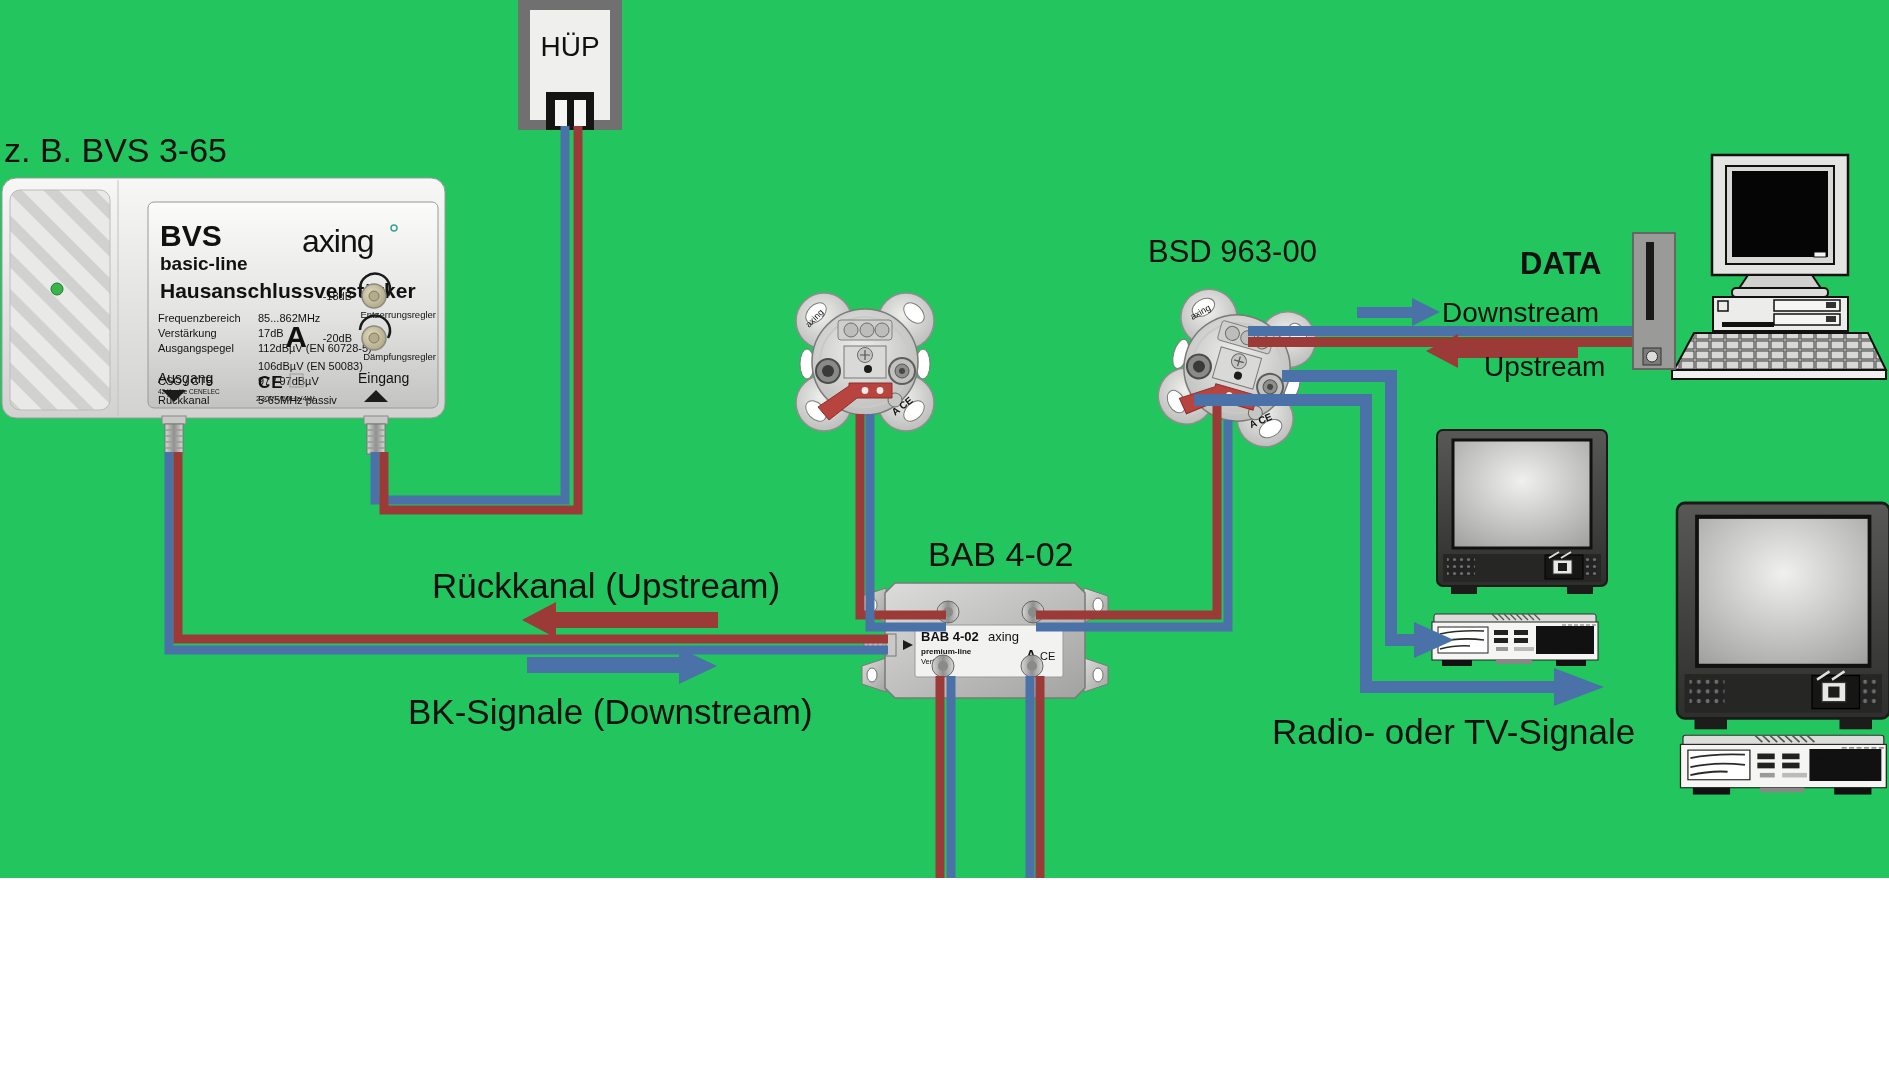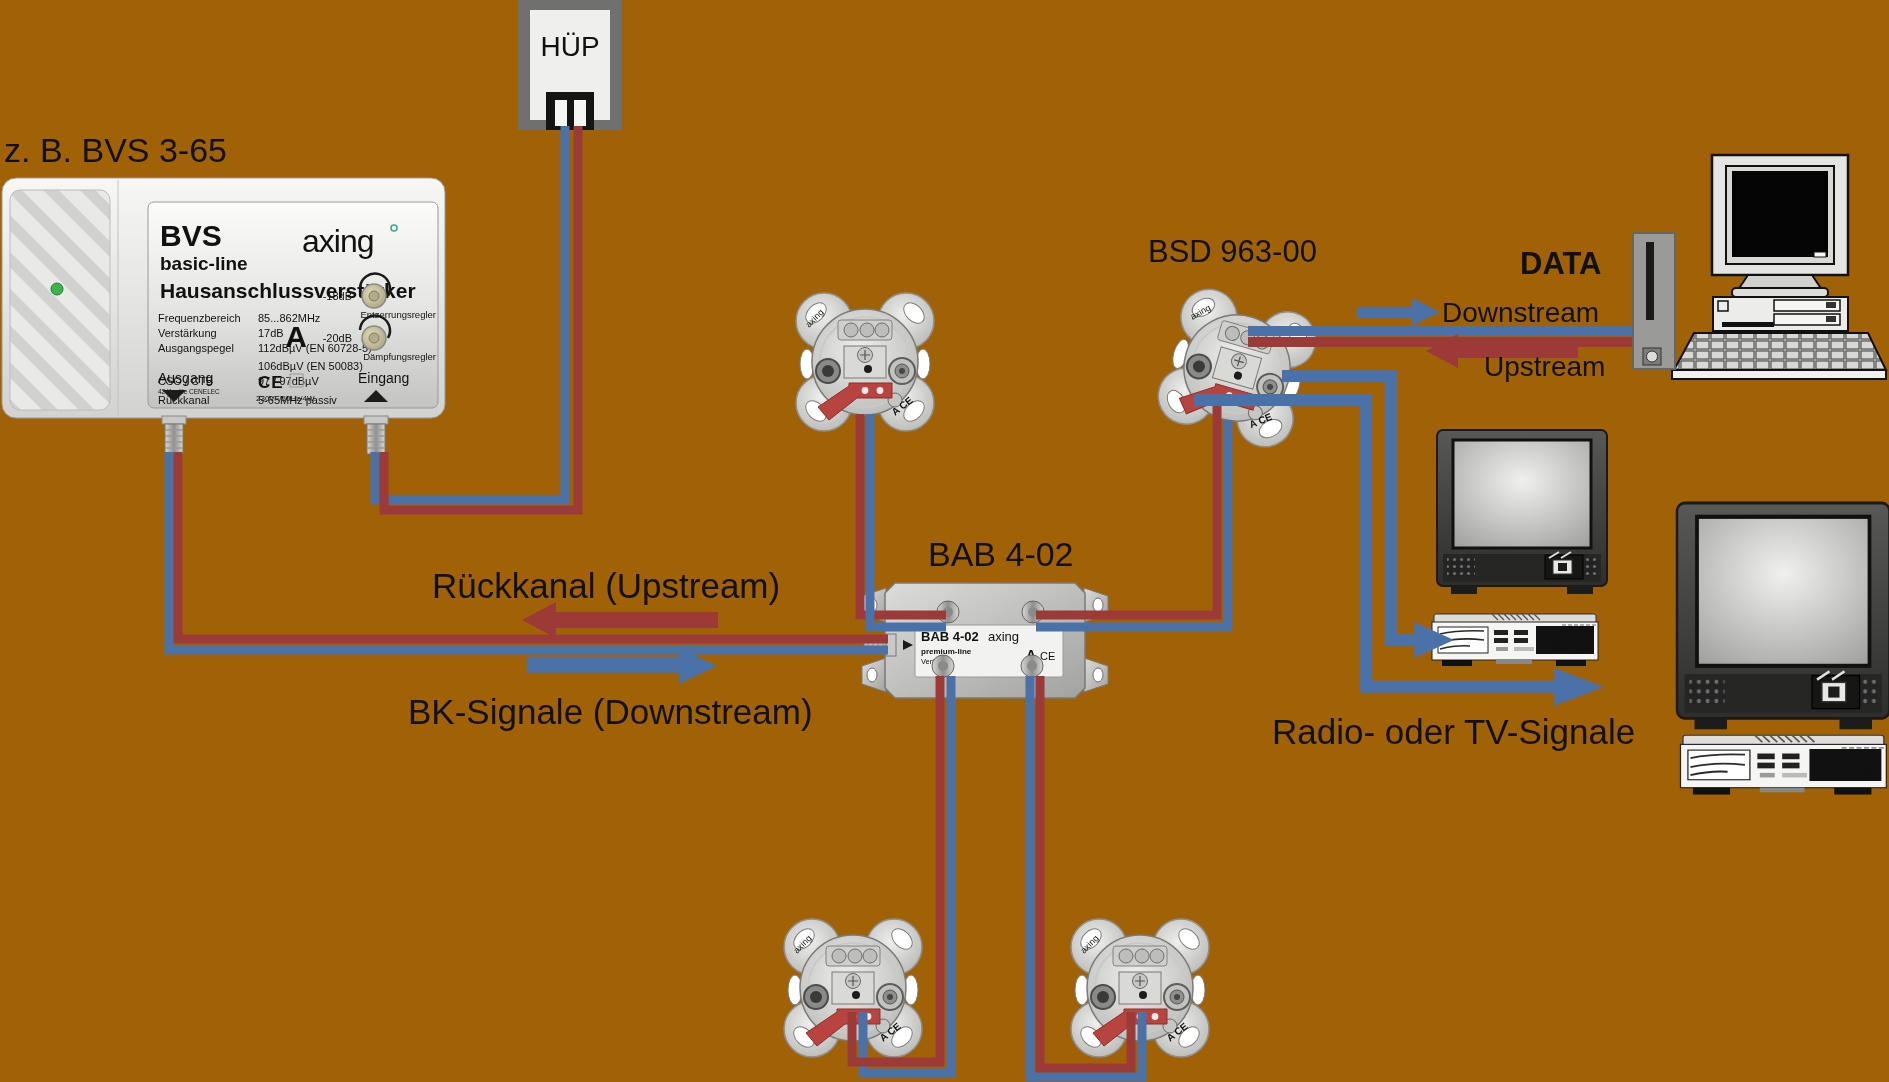--- a/index.html
+++ b/index.html
@@ -1,16 +1,16 @@
 <!DOCTYPE html>
 <html><head>
 <meta charset="utf-8">
 <style>
   html,body { margin:0; padding:0; background:#ffffff; }
-  .stage { position:relative; width:1889px; height:1082px; background:#a16207; overflow:hidden; }
+  .stage { position:relative; width:1889px; height:878px; background:#22c55e; overflow:hidden; }
   svg text { font-family:"Liberation Sans","DejaVu Sans",sans-serif; fill:#111; }
   .big-label { font-size:34px; }
 </style>
 </head>
 <body>
 
 <div class="stage">
 <svg width="1889" height="1082" viewBox="0 0 1889 1082" xmlns="http://www.w3.org/2000/svg">
 
   <defs>

